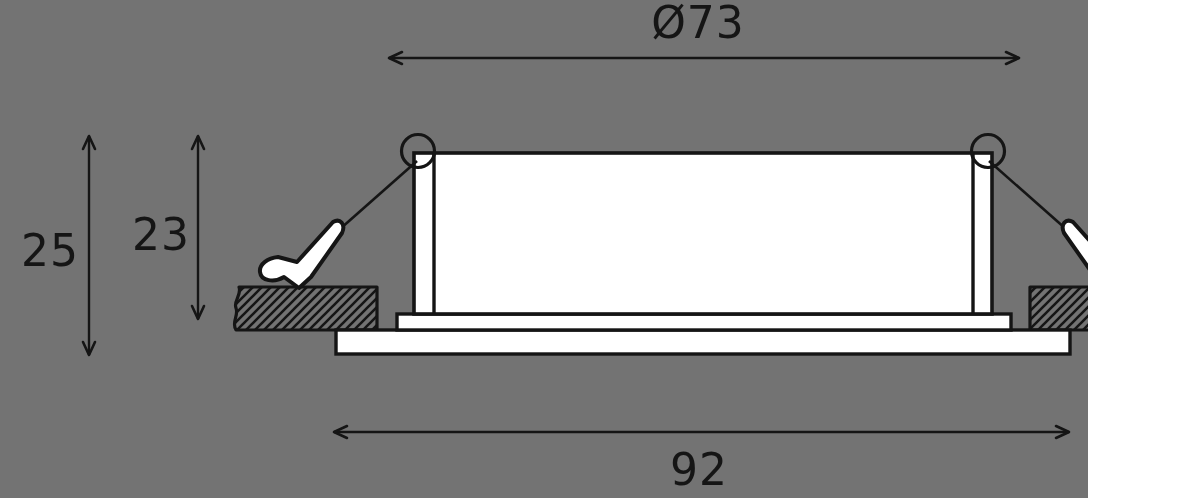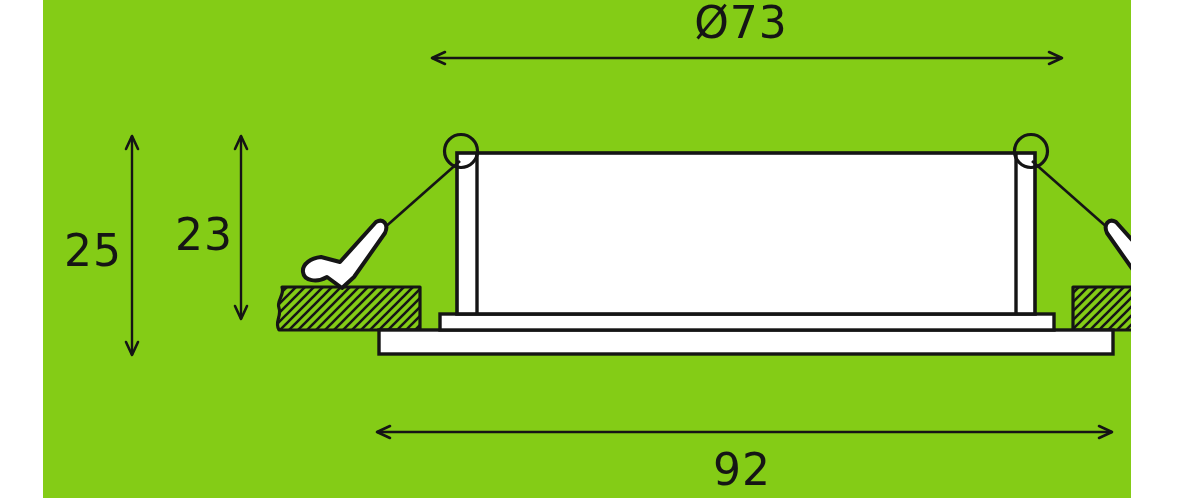--- a/index.html
+++ b/index.html
@@ -4,24 +4,23 @@
 <style>
   html, body {
     margin: 0;
     padding: 0;
     background: #ffffff;
   }
   .drawing-canvas {
     position: relative;
     width: 1088px;
     height: 498px;
-    background: #84cc16;
+    background: #737373;
     overflow: hidden;
     font-family: "DejaVu Sans", "Liberation Sans", sans-serif;
-    margin-left: 43px;
   }
   svg { display: block; }
   .dim-label {
     font-family: "DejaVu Sans", "Liberation Sans", sans-serif;
     font-size: 44px;
     fill: #151515;
     font-weight: 400;
     letter-spacing: 1px;
   }
 </style>

